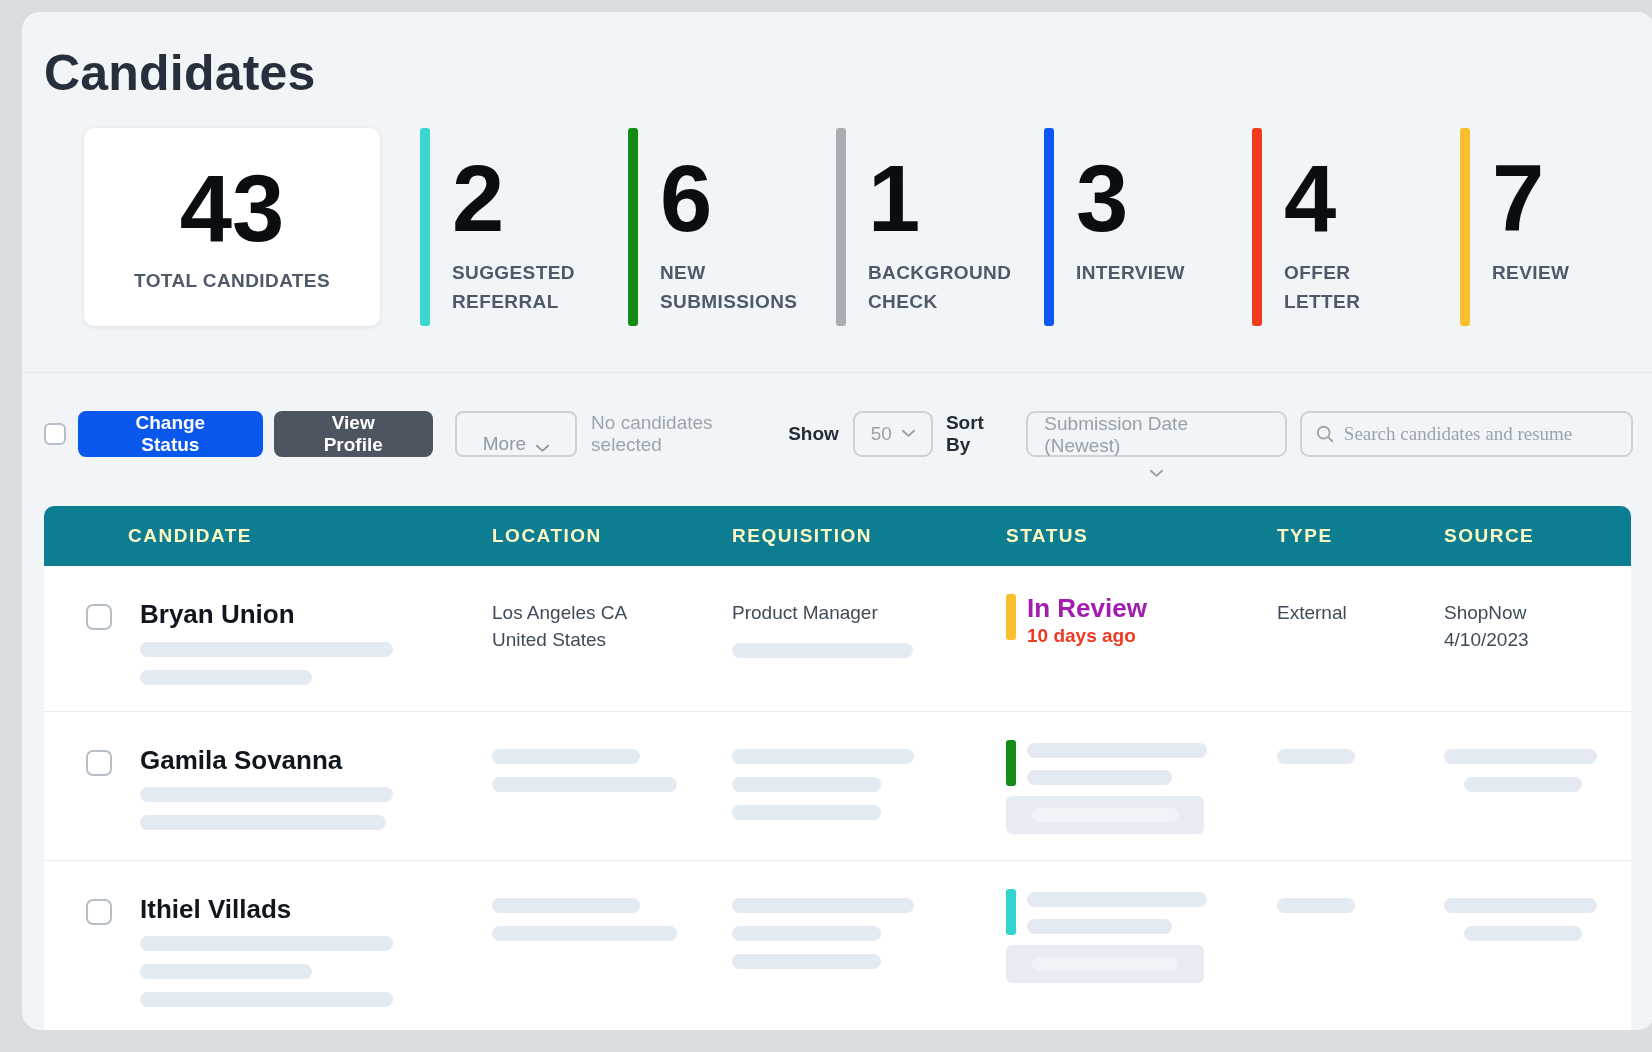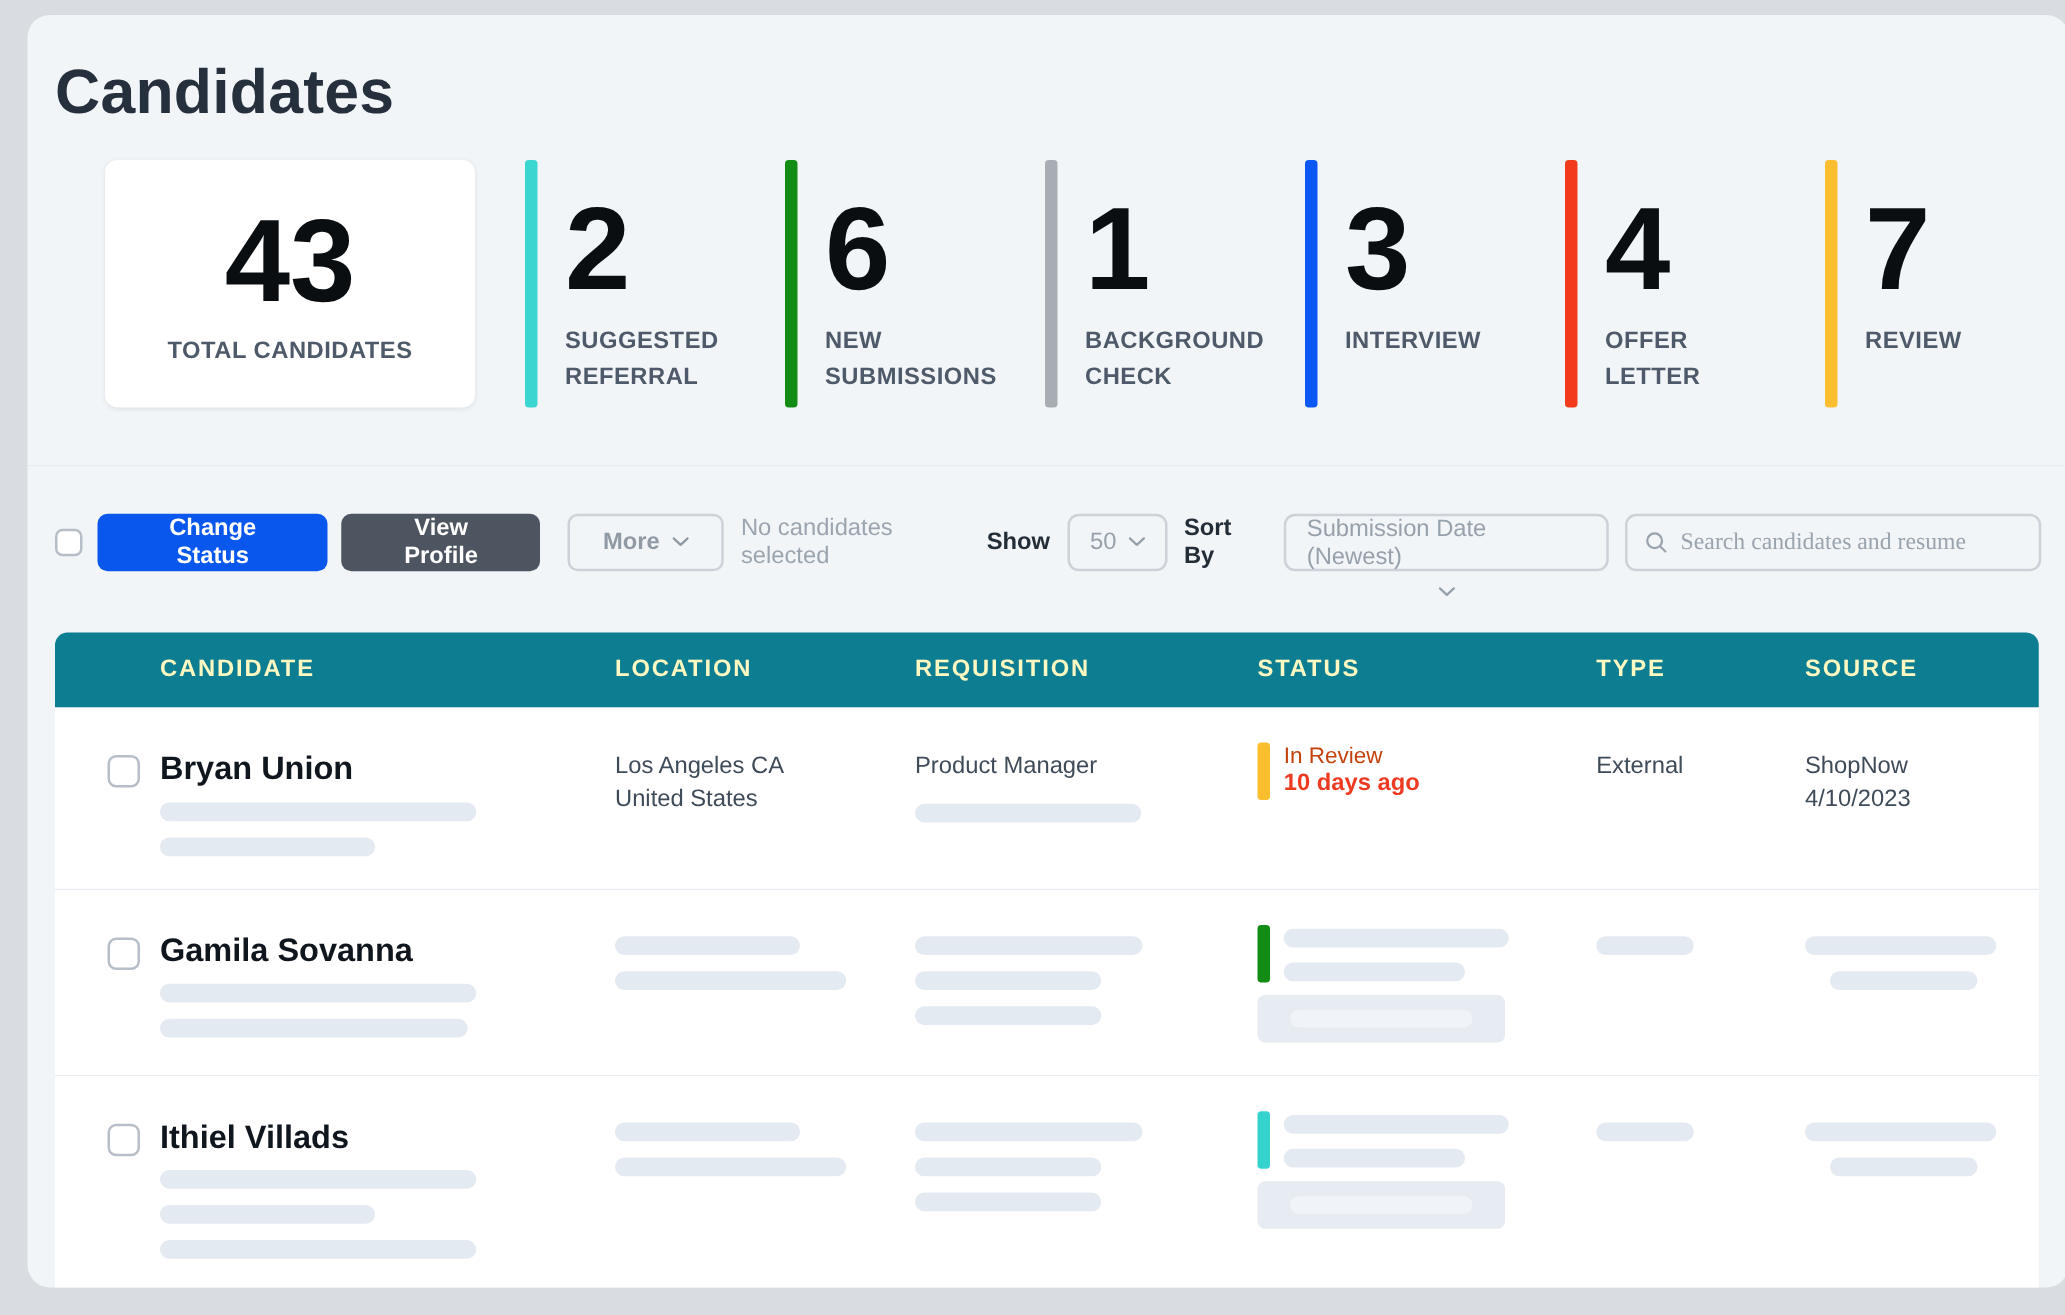--- a/index.html
+++ b/index.html
@@ -31,21 +31,21 @@
   .stat .lbl { margin-top:12px; font-size:19px; font-weight:700; color:#4e5a69;
                letter-spacing:0.4px; line-height:1.55; max-width:150px; }
   
   .toolbar { display:flex; align-items:center; padding:25px 22px 0 22px; height:96px; }
   .cbx { width:22px; height:22px; border:2px solid #b6bec7; border-radius:6px; background:#fff; flex:0 0 auto; }
   .btn { height:46px; border-radius:8px; border:none; font-size:19px; font-weight:600;
          padding:0 26px; font-family:inherit; cursor:pointer; }
   .btn-primary { background:#0a57ee; color:#fff; margin-left:12px; }
   .btn-dark { background:#4d5560; color:#fff; margin-left:11px; }
   .btn-outline { background:transparent; border:2px solid #ccd2d8; color:#909aa4;
-                 font-weight:700; margin-left:22px; display:flex; align-items:center; gap:10px; }
+                 font-weight:400; margin-left:22px; display:flex; align-items:flex-end; gap:10px; }
   .sel-status { margin-left:14px; font-size:19px; color:#9ba5af; }
   .spacer { flex:1; }
   .lab { font-size:19px; font-weight:700; color:#232d38; }
   .dd { height:46px; border:2px solid #ccd2d8; border-radius:9px; background:transparent;
         display:flex; align-items:center; gap:10px; padding:0 16px; color:#97a1ab; font-size:19px; }
   .dd.small { margin:0 13px 0 14px; }
   .dd.sort { margin-left:13px;flex-direction:column; }
   .search { height:46px; width:334px; margin-left:13px; border:2px solid #ccd2d8; border-radius:9px;
             display:flex; align-items:center; padding:0 14px; gap:10px; background:transparent; }
   .search input { border:none; outline:none; background:transparent; font-size:19px; color:#15803d;
@@ -56,33 +56,33 @@
   .table { margin:37px 24px 0 22px; }
   .grid-row { display:grid; grid-template-columns:448px 240px 274px 271px 167px 1fr; }
   .thead { background:#0d7d91; border-radius:10px 10px 0 0; height:60px; align-items:center; }
   .th { color:#fef9c3; font-size:19px; font-weight:700; letter-spacing:1.5px; }
   .th.c1 { padding-left:84px; }
   .trow { background:#ffffff; border-bottom:1px solid #e9edf1; }
   .trow:last-child { border-bottom:none; }
   .cell { padding-top:34px; padding-bottom:26px; font-size:19px; color:#3f4b58; line-height:1.4; }
   .cand { display:flex; padding-left:42px; }
   .cand .cbx { width:26px; height:26px; border-radius:7px; margin-top:4px; }
-  .cand .nameblock { margin-left:16px; }
+  .cand .nameblock { margin-left:28px; }
   .name { font-size:26px; font-weight:700; color:#10161d; line-height:1.1; }
   .sk { background:#e4eaf1; border-radius:8px; height:15px; }
   .nameblock .sk { margin-top:14px; }
   .nameblock .sk:first-of-type { margin-top:20px; }
   .cell .sk { margin-top:13px; }
   .cell .sk:first-child { margin-top:3px; }
   
   .status-cell { padding-top:28px; }
   .status-top { display:flex; }
   .status-bar { width:10px; height:46px; border-radius:3px; flex:0 0 10px; }
   .status-txt { margin-left:11px; }
-  .status-txt .s1 { font-size:18px; font-weight:400; color:#c2410c; line-height:1.15; }
+  .status-txt .s1 { font-size:26px; font-weight:700; color:#a21caf; line-height:1.15; }
   .status-txt .s2 { font-size:19px; font-weight:700; color:#ef3a22; line-height:1.25; }
   .status-txt .skl { margin-top:4px; }
   .status-txt .skl + .skl { margin-top:12px; }
   .badge { display:inline-block; margin-top:9px; background:#e4eaf0; color:#9aa7b3;
            font-size:19px; border-radius:4px; padding:5px 14px; }
   .badge-sk { margin-top:10px; width:198px; height:38px; background:#e6ecf2; border-radius:6px;
               display:flex; align-items:center; padding-left:26px; }
   .badge-sk .inner { width:146px; height:14px; background:#f0f4f8; border-radius:7px; }
   .row3 { border-bottom:none; }
   svg { display:block; }

